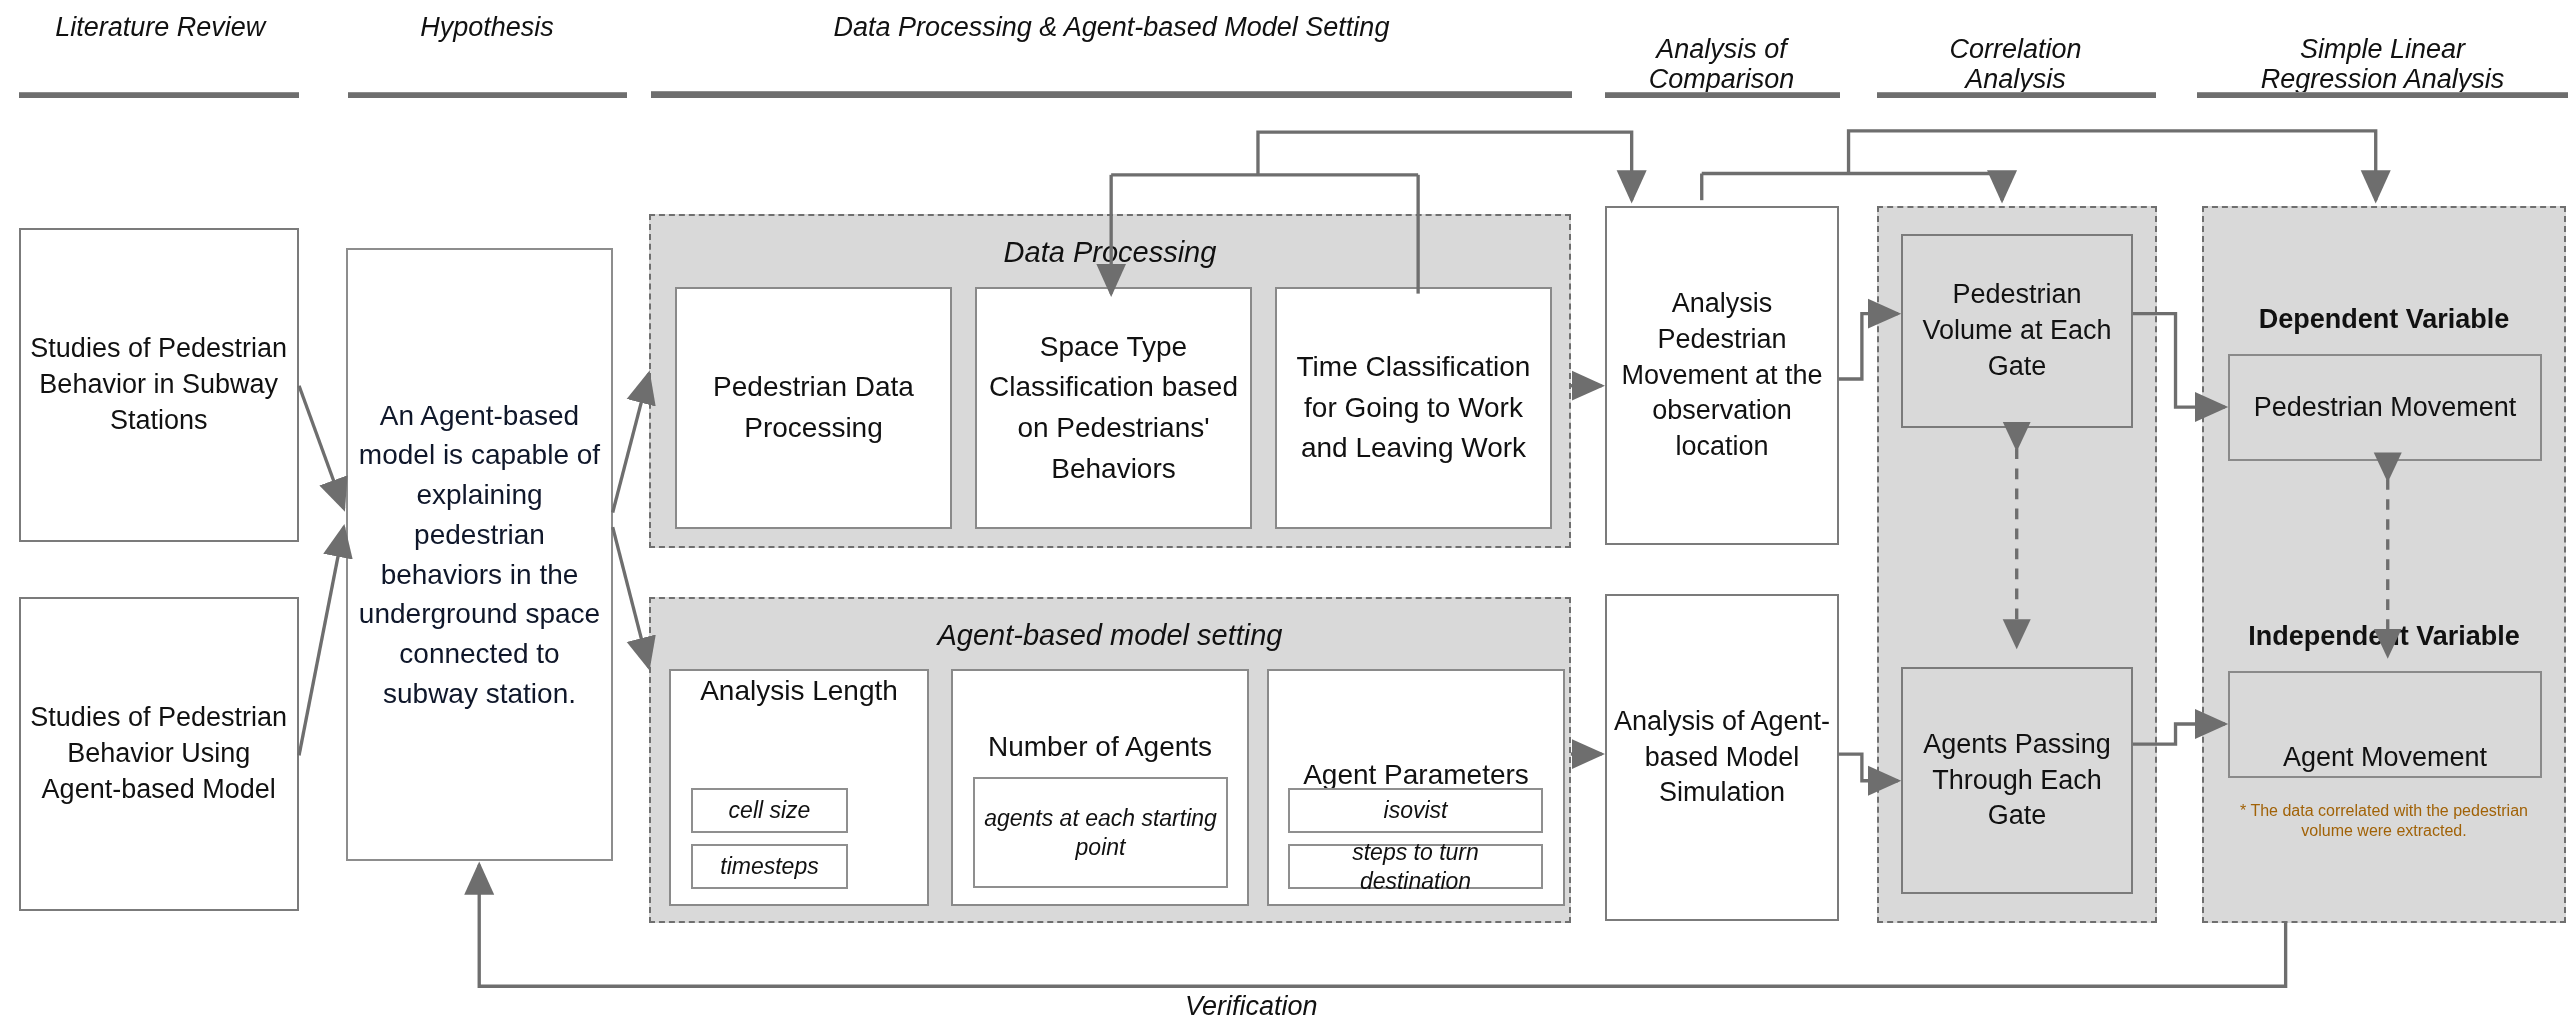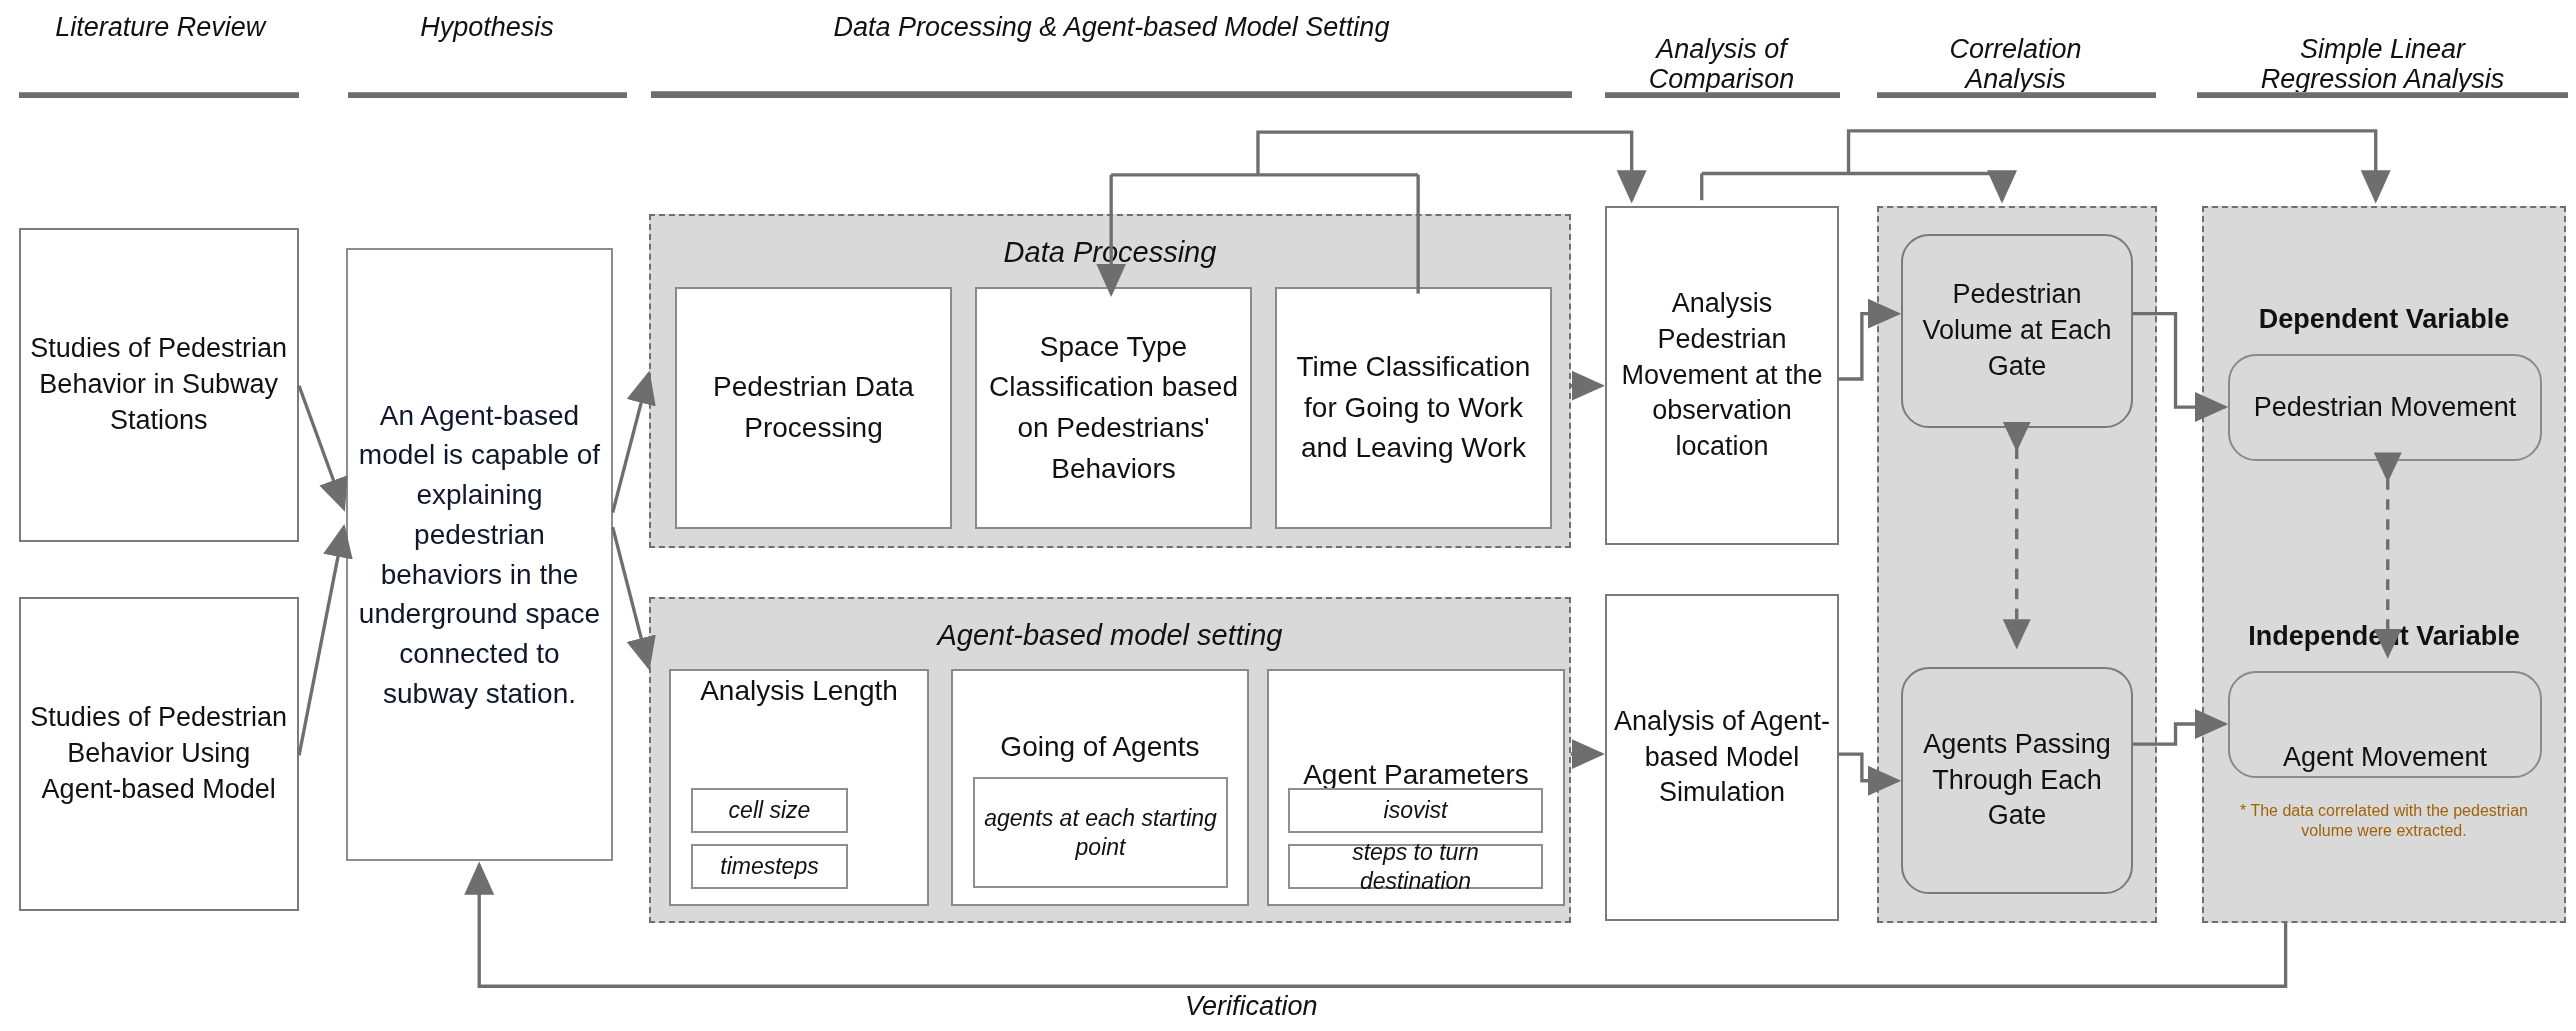--- a/index.html
+++ b/index.html
@@ -12,21 +12,21 @@
          font-family:"Liberation Sans",sans-serif;font-size:27px;
          line-height:1.12;color:#111;}
   .phase-rule{position:absolute;height:6px;background:#6e6e6e;
               border-top:1.3px solid #8d8d8d;box-sizing:border-box;}
 
   
   .box{position:absolute;box-sizing:border-box;background:#fff;
        border:2px solid #7b7b7b;display:flex;align-items:center;
        justify-content:center;text-align:center;}
   .box .txt{width:100%;padding:0 6.7px;font-size:27px;line-height:1.33;color:#111;}
-  .box.grayfill{background:#d9d9d9;border-radius:28px;}
+  .box.grayfill{background:#d9d9d9;}
   .box.graytext .txt{color:#0f172a;}
 
   
   .cbox{position:absolute;box-sizing:border-box;background:#fff;
         border:2px solid #8a8a8a;display:flex;align-items:center;
         justify-content:center;text-align:center;}
   .cbox .txt{width:100%;padding:0 5.3px;font-size:28px;line-height:1.45;
              color:#111;font-stretch:condensed;}
 
   
@@ -129,21 +129,21 @@
     <div class="txt" style="">Analysis Length</div>
   </div>
   <div class="tag" style="left:691px;top:788px;width:157px;height:45px;">
     <div class="txt">cell size</div>
   </div>
   <div class="tag" style="left:691px;top:844px;width:157px;height:45px;">
     <div class="txt">timesteps</div>
   </div>
 
   <div class="cbox" style="left:951px;top:669px;width:298px;height:237px;align-items:flex-start;">
-    <div class="txt" style="padding-top:56px;">Going of Agents</div>
+    <div class="txt" style="padding-top:56px;">Number of Agents</div>
   </div>
   <div class="tag" style="left:973px;top:777px;width:255px;height:111px;">
     <div class="txt">agents at each starting point</div>
   </div>
 
   <div class="cbox" style="left:1267px;top:669px;width:298px;height:237px;align-items:flex-start;">
     <div class="txt" style="padding-top:84px;">Agent Parameters</div>
   </div>
   <div class="tag" style="left:1288px;top:788px;width:255px;height:45px;">
     <div class="txt">isovist</div>

